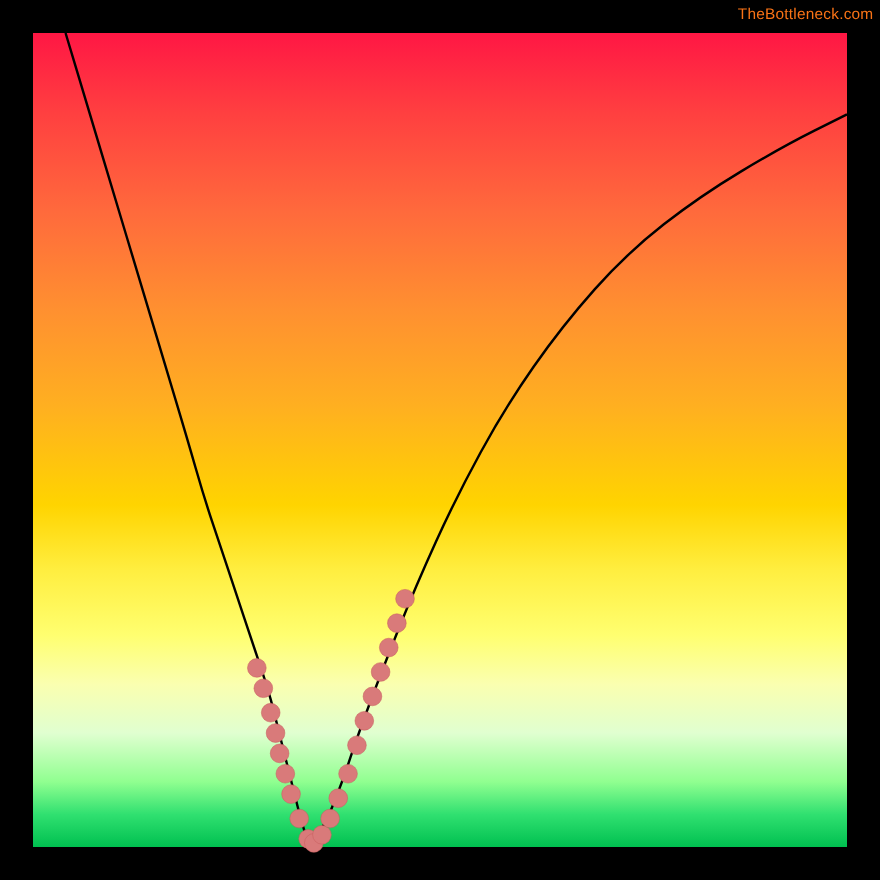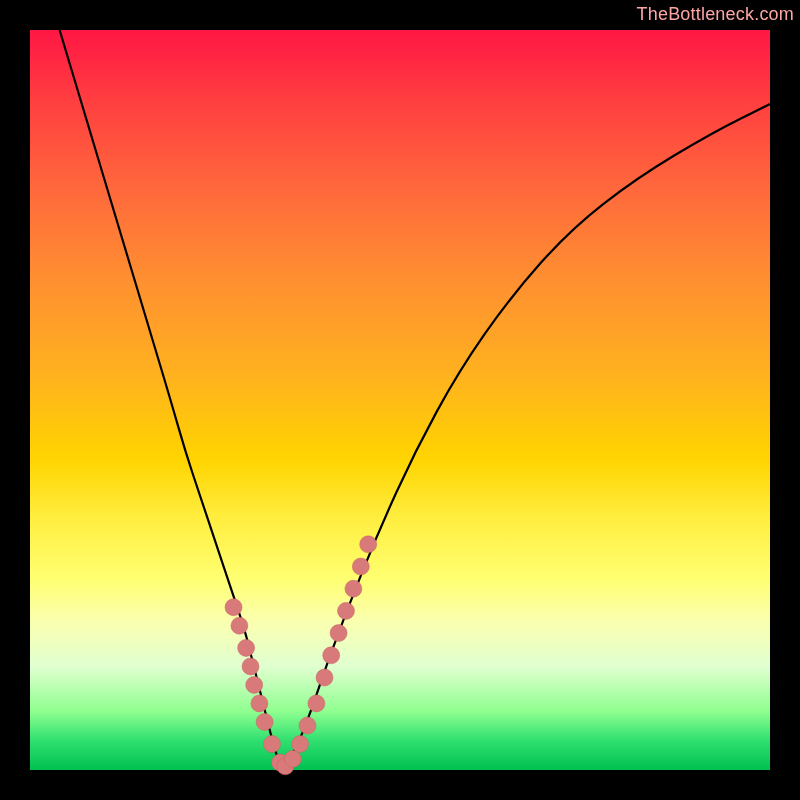--- a/index.html
+++ b/index.html
@@ -29,22 +29,22 @@
       #e0ffd0 86%,
       #90ff90 92%,
       #30e070 96%,
       #00c050 100%);
   }
   .watermark {
     position: absolute;
     top: 4px;
     right: 6px;
     font-family: Arial, Helvetica, sans-serif;
-    font-size: 18px;
-    color: #fca5a5;
+    font-size: 14px;
+    color: #f97316;
     letter-spacing: 0.2px;
     user-select: none;
   }
   svg.curve {
     position: absolute;
     left: 0;
     top: 0;
     width: 740px;
     height: 740px;
     overflow: visible;

